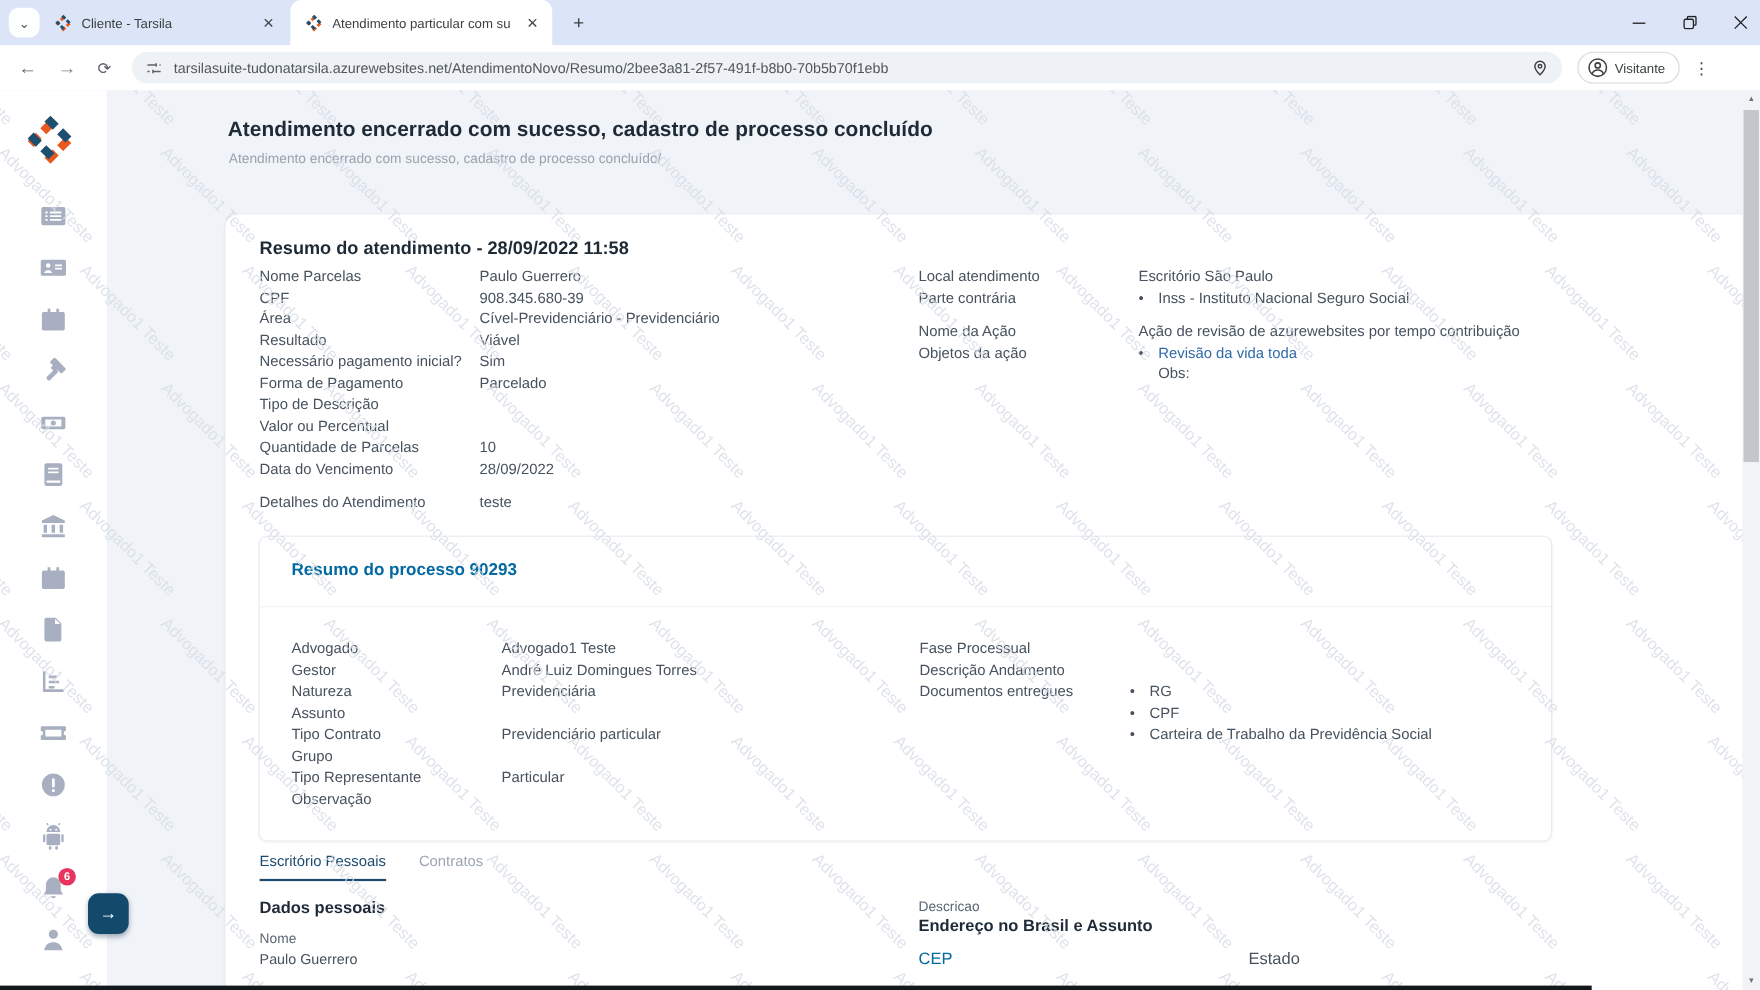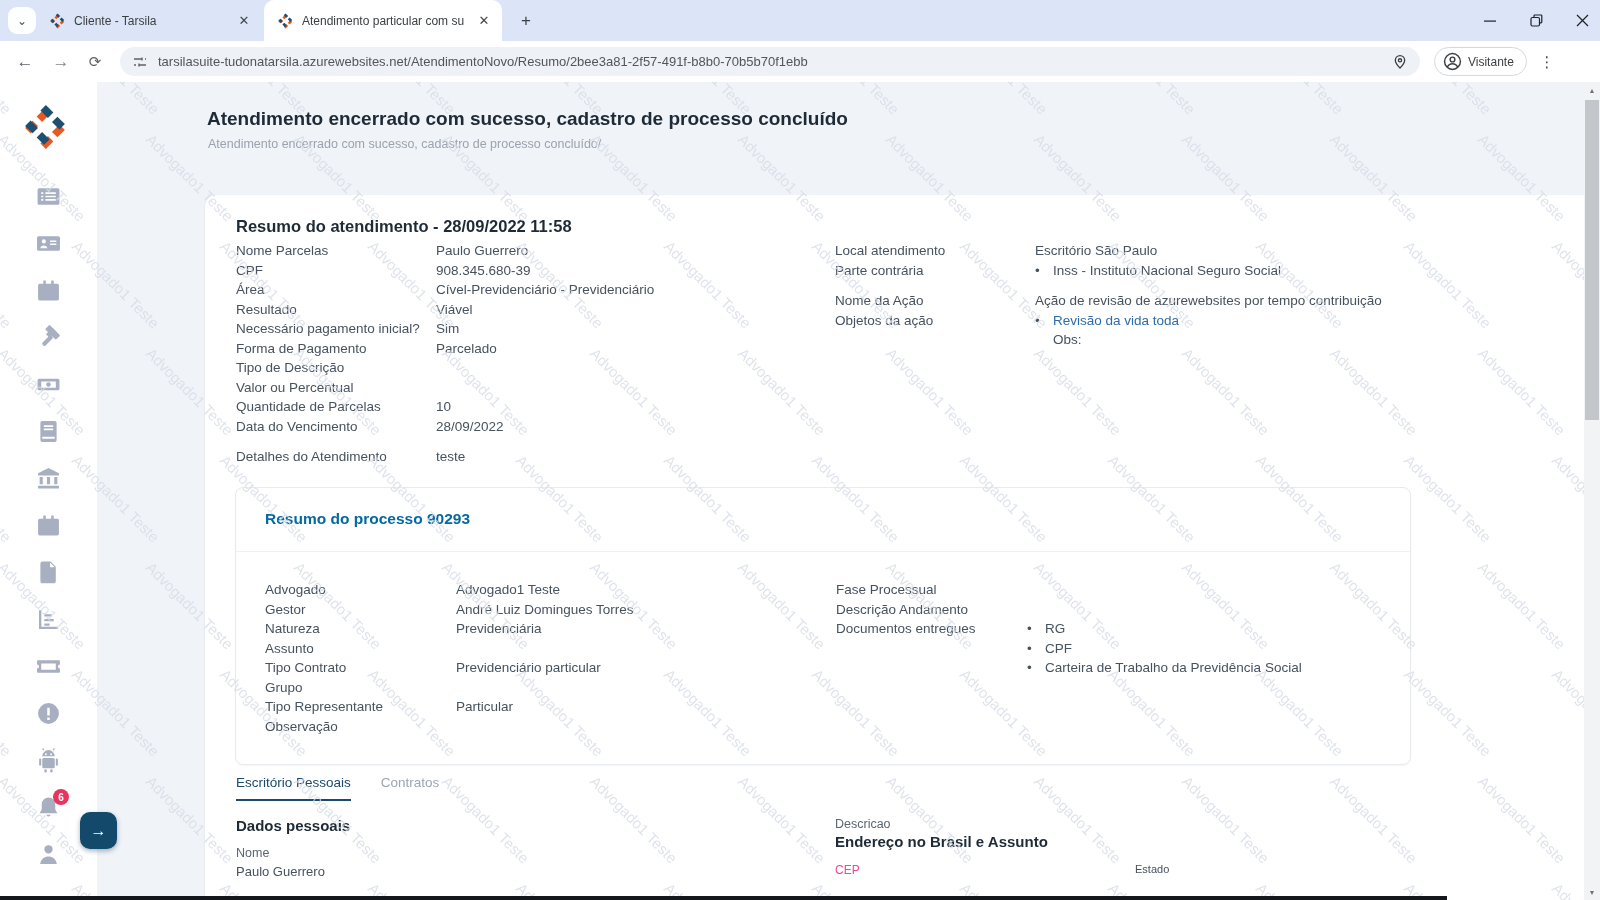--- a/index.html
+++ b/index.html
@@ -65,22 +65,22 @@
   .tabs-row { position:absolute; left:31px; top:580px; display:flex; gap:30px; font-size:13.5px; }
   .ptab { padding-bottom:9px; cursor:pointer; }
   .ptab.active { color:#1b4a6e; border-bottom:2.5px solid #1b4a6e; }
   .ptab.idle { color:#9ba6b2; }
 
   .dp-heading { position:absolute; left:31px; top:622px; font-size:15px; font-weight:bold; color:#1e2a36; }
   .dp-nome-label { position:absolute; left:31px; top:651px; font-size:12.5px; color:#5a6673; }
   .dp-nome-value { position:absolute; left:31px; top:669px; font-size:13px; color:#46525e; }
   .dp-descricao { position:absolute; left:630px; top:622px; font-size:12.5px; color:#5a6673; }
   .dp-address { position:absolute; left:630px; top:638px; font-size:15px; font-weight:bold; color:#1e2a36; }
-  .dp-cep { position:absolute; left:630px; top:668px; font-size:12px; color:#ec4899; }
-  .dp-estado { position:absolute; left:930px; top:668px; font-size:11px; color:#46525e; }
+  .dp-cep { position:absolute; left:630px; top:668px; font-size:15px; color:#0369a1; }
+  .dp-estado { position:absolute; left:930px; top:668px; font-size:15px; color:#46525e; }
 
   
   #watermark-layer { position:absolute; left:0; top:0; width:1600px; height:818px; pointer-events:none; z-index:6; overflow:hidden; }
   .wm { position:absolute; font-size:15px; color:#d7dce6; white-space:nowrap; transform:rotate(45deg); opacity:.8; }
 
   
   .scrollbar { position:absolute; right:0; top:0; width:16px; height:818px; background:#f2f3f5; z-index:8; }
   .sb-arrow { width:16px; height:16px; display:flex; align-items:center; justify-content:center; font-size:7px; color:#6f747a; cursor:pointer; }
   .sb-arrow.down { position:absolute; bottom:0; }
   .sb-thumb { position:absolute; left:1px; top:18px; width:14px; height:320px; background:#c3c7cc; cursor:pointer; }

